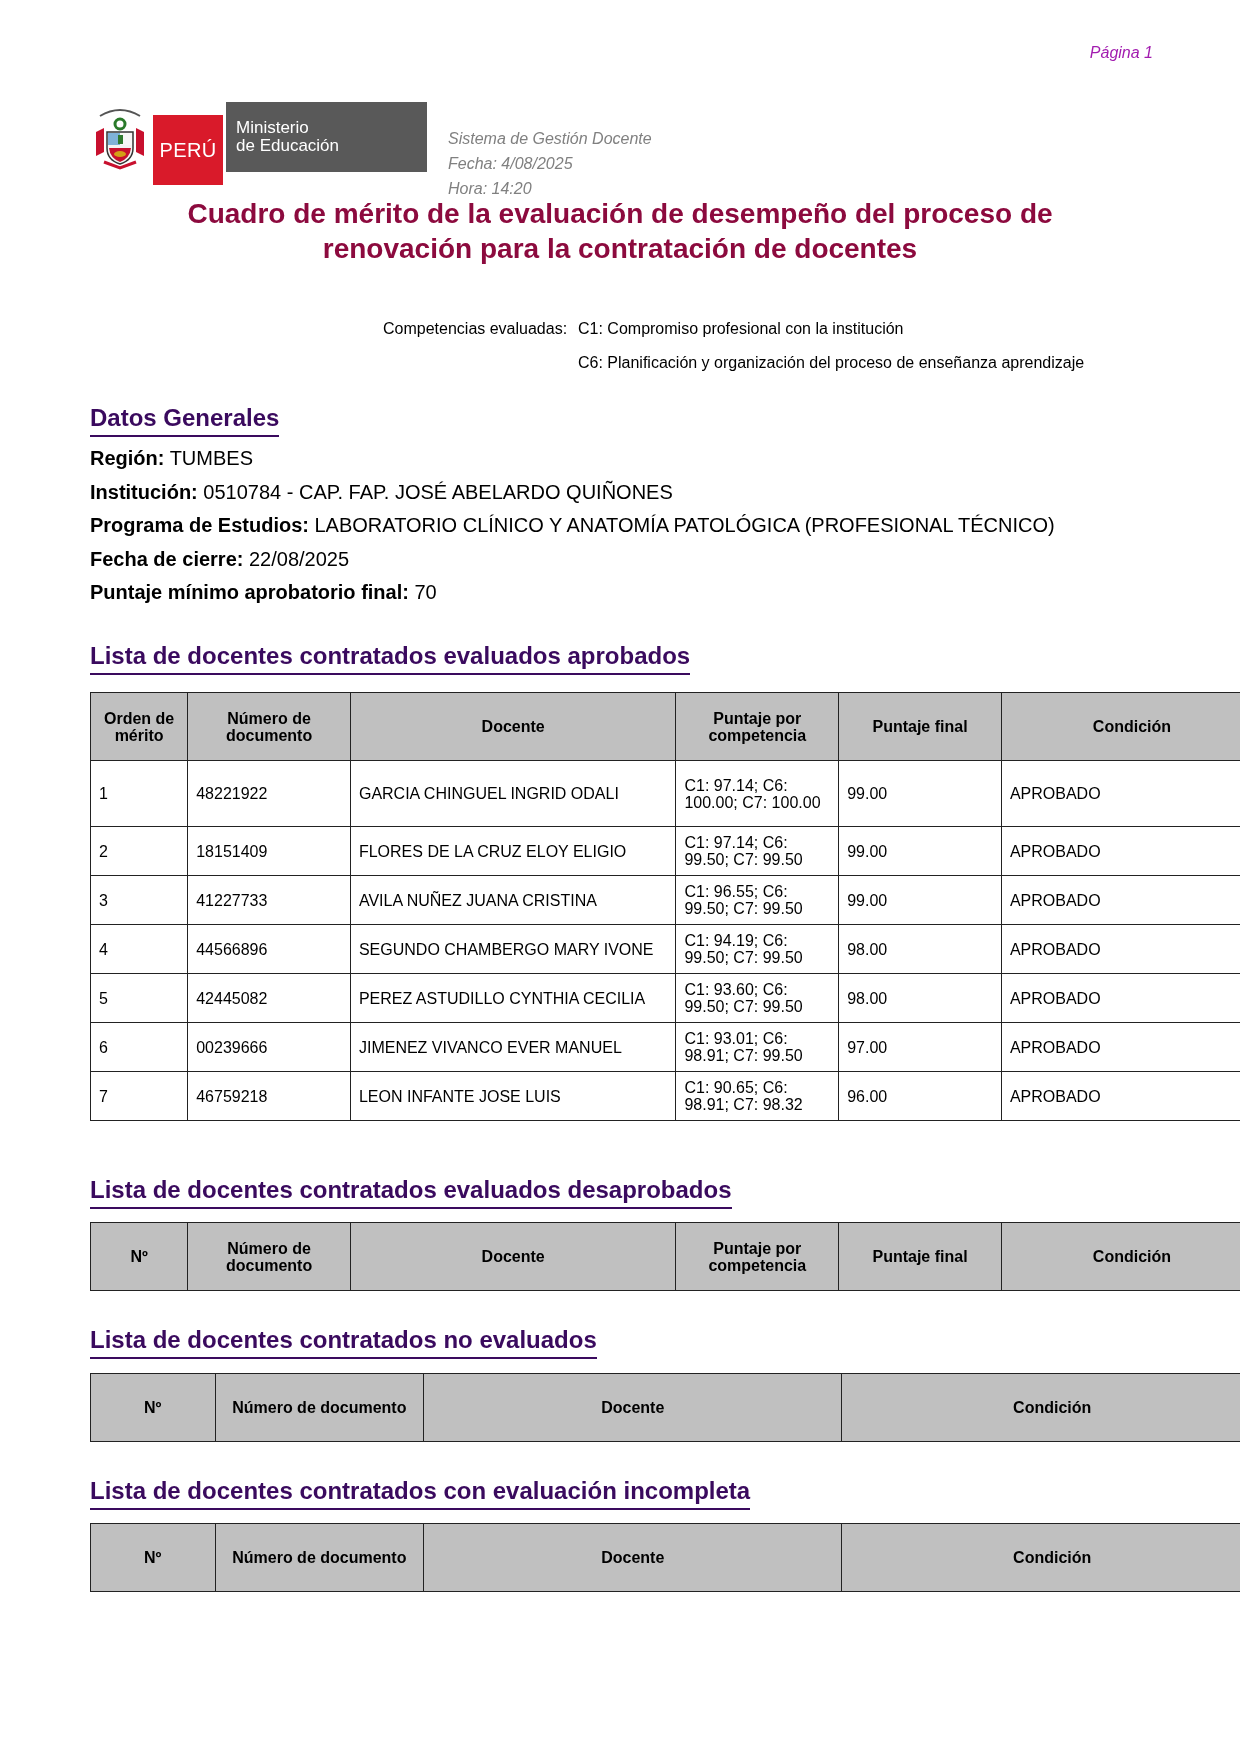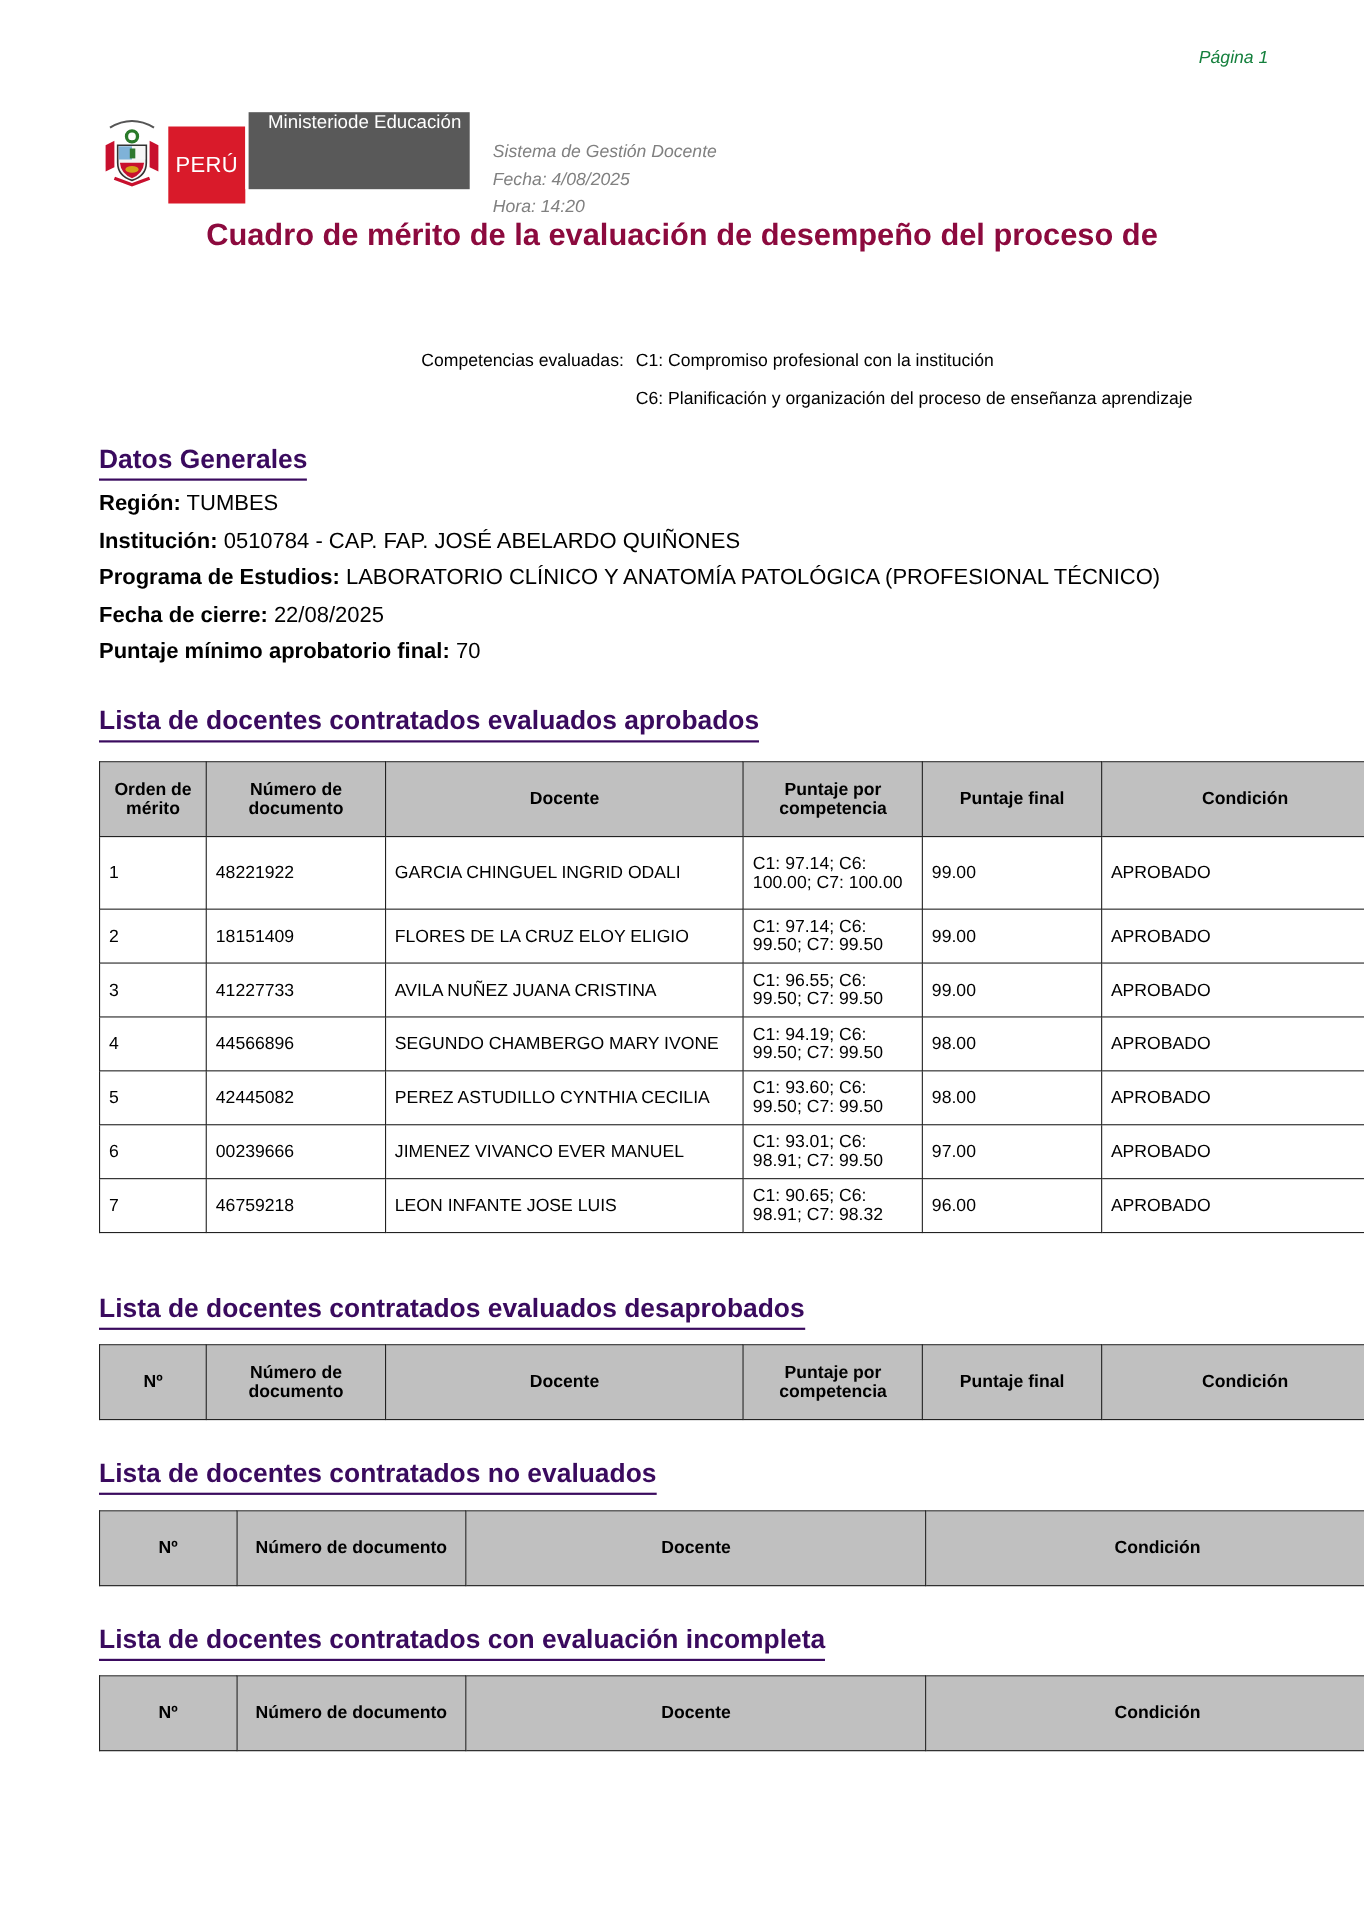--- a/index.html
+++ b/index.html
@@ -2,33 +2,33 @@
 <html><head>
 <meta charset="utf-8">
 <style>
   html, body { margin: 0; padding: 0; background: #ffffff; }
   body {
     width: 1240px; height: 1755px; position: relative; overflow: hidden;
     font-family: "Liberation Sans", sans-serif; color: #000;
   }
   .page-number {
     position: absolute; right: 87px; top: 44px;
-    font-style: italic; font-size: 16px; color: #15803d;
+    font-style: italic; font-size: 16px; color: #a21caf;
   }
   .header { position: absolute; left: 90px; top: 102px; height: 70px; display: flex; align-items: stretch; }
   .shield { width: 60px; height: 70px; position: relative; margin-right: 3px; }
   .peru-box {
     width: 70px; height: 70px; background: #d91a2a; color: #fff;
     display: flex; align-items: center; justify-content: center;
     font-size: 20px; letter-spacing: 0.3px; margin-top: 13px;
   }
   .sep { width: 3px; background: #fff; }
   .min-box {
     width: 201px; height: 70px; background: #595959; color: #fff;
-    display: flex; justify-content: center;
+    display: flex; flex-direction: column; justify-content: center;
     padding-left: 10px; box-sizing: border-box; font-size: 17px; line-height: 18px;
   }
   .sys-info {
     position: absolute; left: 448px; top: 102px;
     font-style: italic; color: #808080; font-size: 16px; line-height: 25px; margin-top: 24px;
   }
   .main-title {
     position: absolute; left: 0; width: 1240px; top: 196px; text-align: center;
     color: #8c0a3e; font-weight: bold; font-size: 28px; line-height: 35px;
   }
@@ -84,20 +84,21 @@
 </div>
 
 <div class="sys-info">
   <div>Sistema de Gestión Docente</div>
   <div>Fecha: 4/08/2025</div>
   <div>Hora: 14:20</div>
 </div>
 
 <div class="main-title">
   <div>Cuadro de mérito de la evaluación de desempeño del proceso de</div>
+  <div>renovación para la contratación de docentes</div>
 </div>
 
 <div class="competencias">
   <div class="comp-label">Competencias evaluadas:</div>
   <div class="comp-items">
     <div>C1:  Compromiso profesional con la institución</div>
     <div>C6: Planificación y organización del proceso de enseñanza aprendizaje</div>
   </div>
 </div>
 

